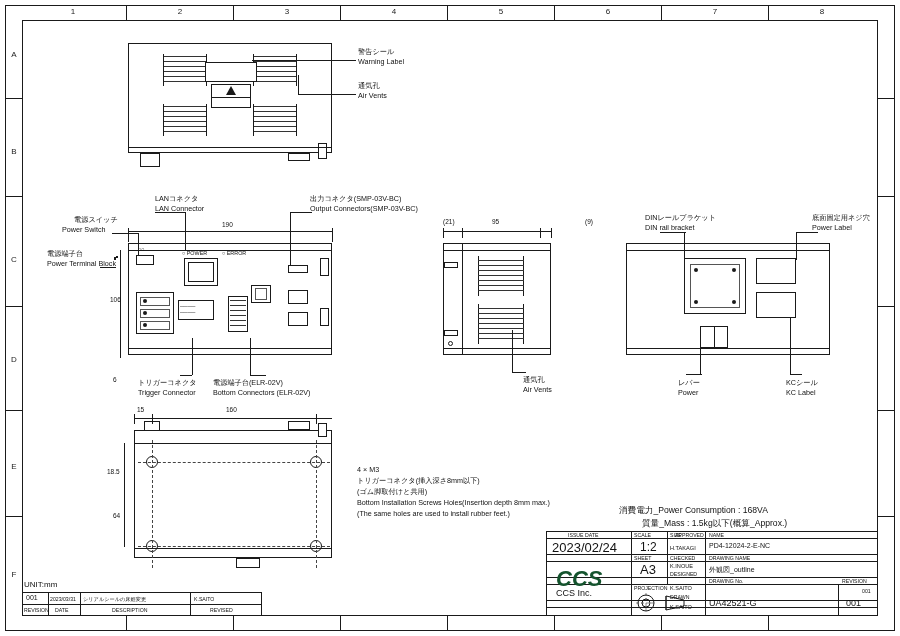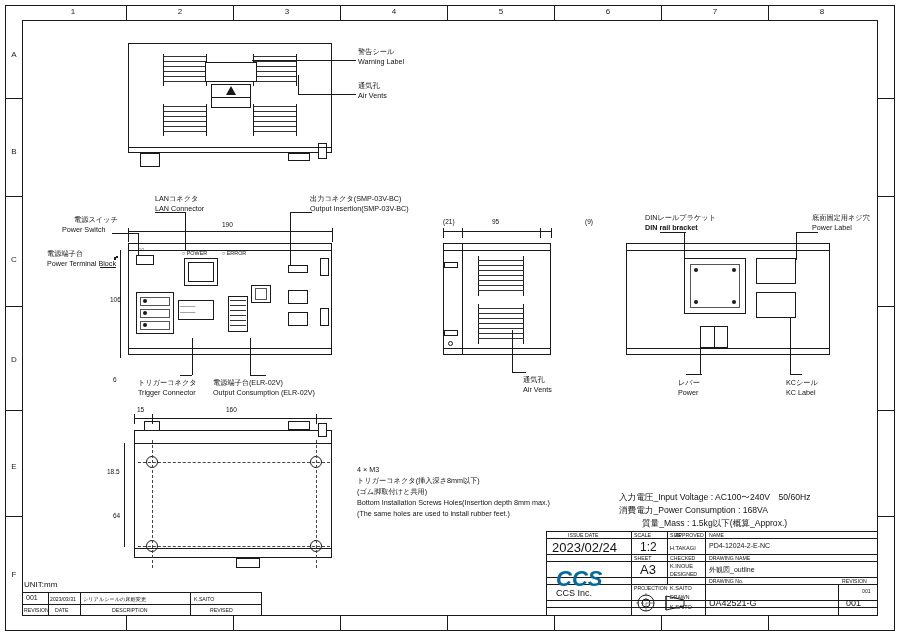--- a/index.html
+++ b/index.html
@@ -23,21 +23,21 @@
   .ventline{position:absolute;background:#333;height:1px;}
   .tblock{position:absolute;border:1px solid #1a1a1a;box-sizing:border-box;}
   .tlab{position:absolute;font-size:5.2px;color:#111;letter-spacing:0;}
   .tval{position:absolute;font-size:7px;color:#111;}
   .big{font-size:12px;}
   .spec{position:absolute;font-size:8.6px;color:#111;white-space:nowrap;}
   .cl{position:absolute;border-top:1px dashed #444;}
   .clv{position:absolute;border-left:1px dashed #444;}
   .screwhole{position:absolute;border:1px solid #1a1a1a;border-radius:50%;box-sizing:border-box;}
   .dot{position:absolute;border-radius:50%;background:#1a1a1a;}
-  .logo{position:absolute;font-weight:bold;font-style:italic;color:#0369a1;}
+  .logo{position:absolute;font-weight:bold;font-style:italic;color:#14532d;}
   .smalltext{position:absolute;font-size:5.4px;color:#111;white-space:nowrap;}
   .rev-tbl{position:absolute;border:1px solid #1a1a1a;box-sizing:border-box;}
 </style>
 </head>
 <body>
 
 <div id="sheet">
 
   <div class="frame-outer"></div>
   <div class="frame-inner"></div>
@@ -200,29 +200,29 @@
   <div class="dim" style="left:222px;top:221px;">190</div>
 
   <div class="ln vline" style="left:120px;top:250px;height:98px;"></div>
   <div class="dim" style="left:110px;top:296px;">106</div>
   <div class="ln vline" style="left:120px;top:348px;height:10px;"></div>
   <div class="dim" style="left:113px;top:376px;">6</div>
 
   <div class="capjp" style="left:155px;top:194px;">LANコネクタ</div>
   <div class="cap" style="left:155px;top:204px;">LAN Connector</div>
   <div class="capjp" style="left:310px;top:194px;">出力コネクタ(SMP-03V-BC)</div>
-  <div class="cap" style="left:310px;top:204px;">Output Insertion(SMP-03V-BC)</div>
+  <div class="cap" style="left:310px;top:204px;">Output Connectors(SMP-03V-BC)</div>
   <div class="capjp" style="left:74px;top:215px;">電源スイッチ</div>
   <div class="cap" style="left:62px;top:225px;">Power Switch</div>
   <div class="capjp" style="left:47px;top:249px;">電源端子台</div>
   <div class="cap" style="left:47px;top:259px;">Power Terminal Block</div>
   <div class="capjp" style="left:138px;top:378px;">トリガーコネクタ</div>
   <div class="cap" style="left:138px;top:388px;">Trigger Connector</div>
   <div class="capjp" style="left:213px;top:378px;">電源端子台(ELR-02V)</div>
-  <div class="cap" style="left:213px;top:388px;">Output Consumption (ELR-02V)</div>
+  <div class="cap" style="left:213px;top:388px;">Bottom Connectors (ELR-02V)</div>
 
   <div class="ln hline" style="left:155px;top:212px;width:30px;"></div>
   <div class="ln vline" style="left:185px;top:212px;height:38px;"></div>
   <div class="ln hline" style="left:290px;top:212px;width:22px;"></div>
   <div class="ln vline" style="left:290px;top:212px;height:54px;"></div>
   <div class="ln hline" style="left:112px;top:233px;width:26px;"></div>
   <div class="ln vline" style="left:138px;top:233px;height:22px;"></div>
   <div class="ln hline" style="left:100px;top:267px;width:16px;"></div>
   <div class="ln hline" style="left:180px;top:375px;width:12px;"></div>
   <div class="ln vline" style="left:192px;top:338px;height:37px;"></div>
@@ -289,21 +289,21 @@
 
     <div class="part" style="left:756px;top:258px;width:40px;height:26px;"></div>
 
     <div class="part" style="left:756px;top:292px;width:40px;height:26px;"></div>
 
     <div class="part" style="left:700px;top:326px;width:28px;height:22px;"></div>
     <div class="ln vline" style="left:714px;top:326px;height:22px;"></div>
   </div>
 
   <div class="capjp" style="left:645px;top:213px;">DINレールブラケット</div>
-  <div class="cap" style="left:645px;top:223px;font-weight:bold;">DIN rail bracket</div>
+  <div class="cap" style="left:645px;top:223px;">DIN rail bracket</div>
   <div class="capjp" style="left:812px;top:213px;">底面固定用ネジ穴</div>
   <div class="cap" style="left:812px;top:223px;">Power Label</div>
   <div class="capjp" style="left:678px;top:378px;">レバー</div>
   <div class="cap" style="left:678px;top:388px;">Power</div>
   <div class="capjp" style="left:786px;top:378px;">KCシール</div>
   <div class="cap" style="left:786px;top:388px;">KC Label</div>
 
   <div class="ln vline" style="left:684px;top:232px;height:28px;"></div>
   <div class="ln hline" style="left:660px;top:232px;width:26px;"></div>
   <div class="ln vline" style="left:796px;top:232px;height:28px;"></div>
@@ -341,21 +341,20 @@
   <div class="dim" style="left:107px;top:468px;">18.5</div>
   <div class="ln vline" style="left:124px;top:463px;height:84px;"></div>
   <div class="dim" style="left:113px;top:512px;">64</div>
 
   <div class="cap" style="left:357px;top:465px;">4 × M3</div>
   <div class="capjp" style="left:357px;top:476px;">トリガーコネクタ(挿入深さ8mm以下)</div>
   <div class="capjp" style="left:357px;top:487px;">(ゴム脚取付けと共用)</div>
   <div class="cap" style="left:357px;top:498px;">Bottom Installation Screws Holes(Insertion depth 8mm max.)</div>
   <div class="cap" style="left:357px;top:509px;">(The same holes are used to install rubber feet.)</div>
 
-  <div class="spec" style="left:619px;top:492px;">入力電圧_Input Voltage : AC100〜240V　50/60Hz</div>
   <div class="spec" style="left:619px;top:505px;">消費電力_Power Consumption : 168VA</div>
   <div class="spec" style="left:642px;top:518px;">質量_Mass : 1.5kg以下(概算_Approx.)</div>
 
   <div>
     <div class="tblock" style="left:546px;top:531px;width:332px;height:85px;"></div>
 
     <div class="ln hline" style="left:546px;top:538px;width:332px;"></div>
     <div class="ln hline" style="left:546px;top:554px;width:332px;"></div>
     <div class="ln hline" style="left:546px;top:561px;width:332px;"></div>
     <div class="ln hline" style="left:546px;top:577px;width:332px;"></div>

